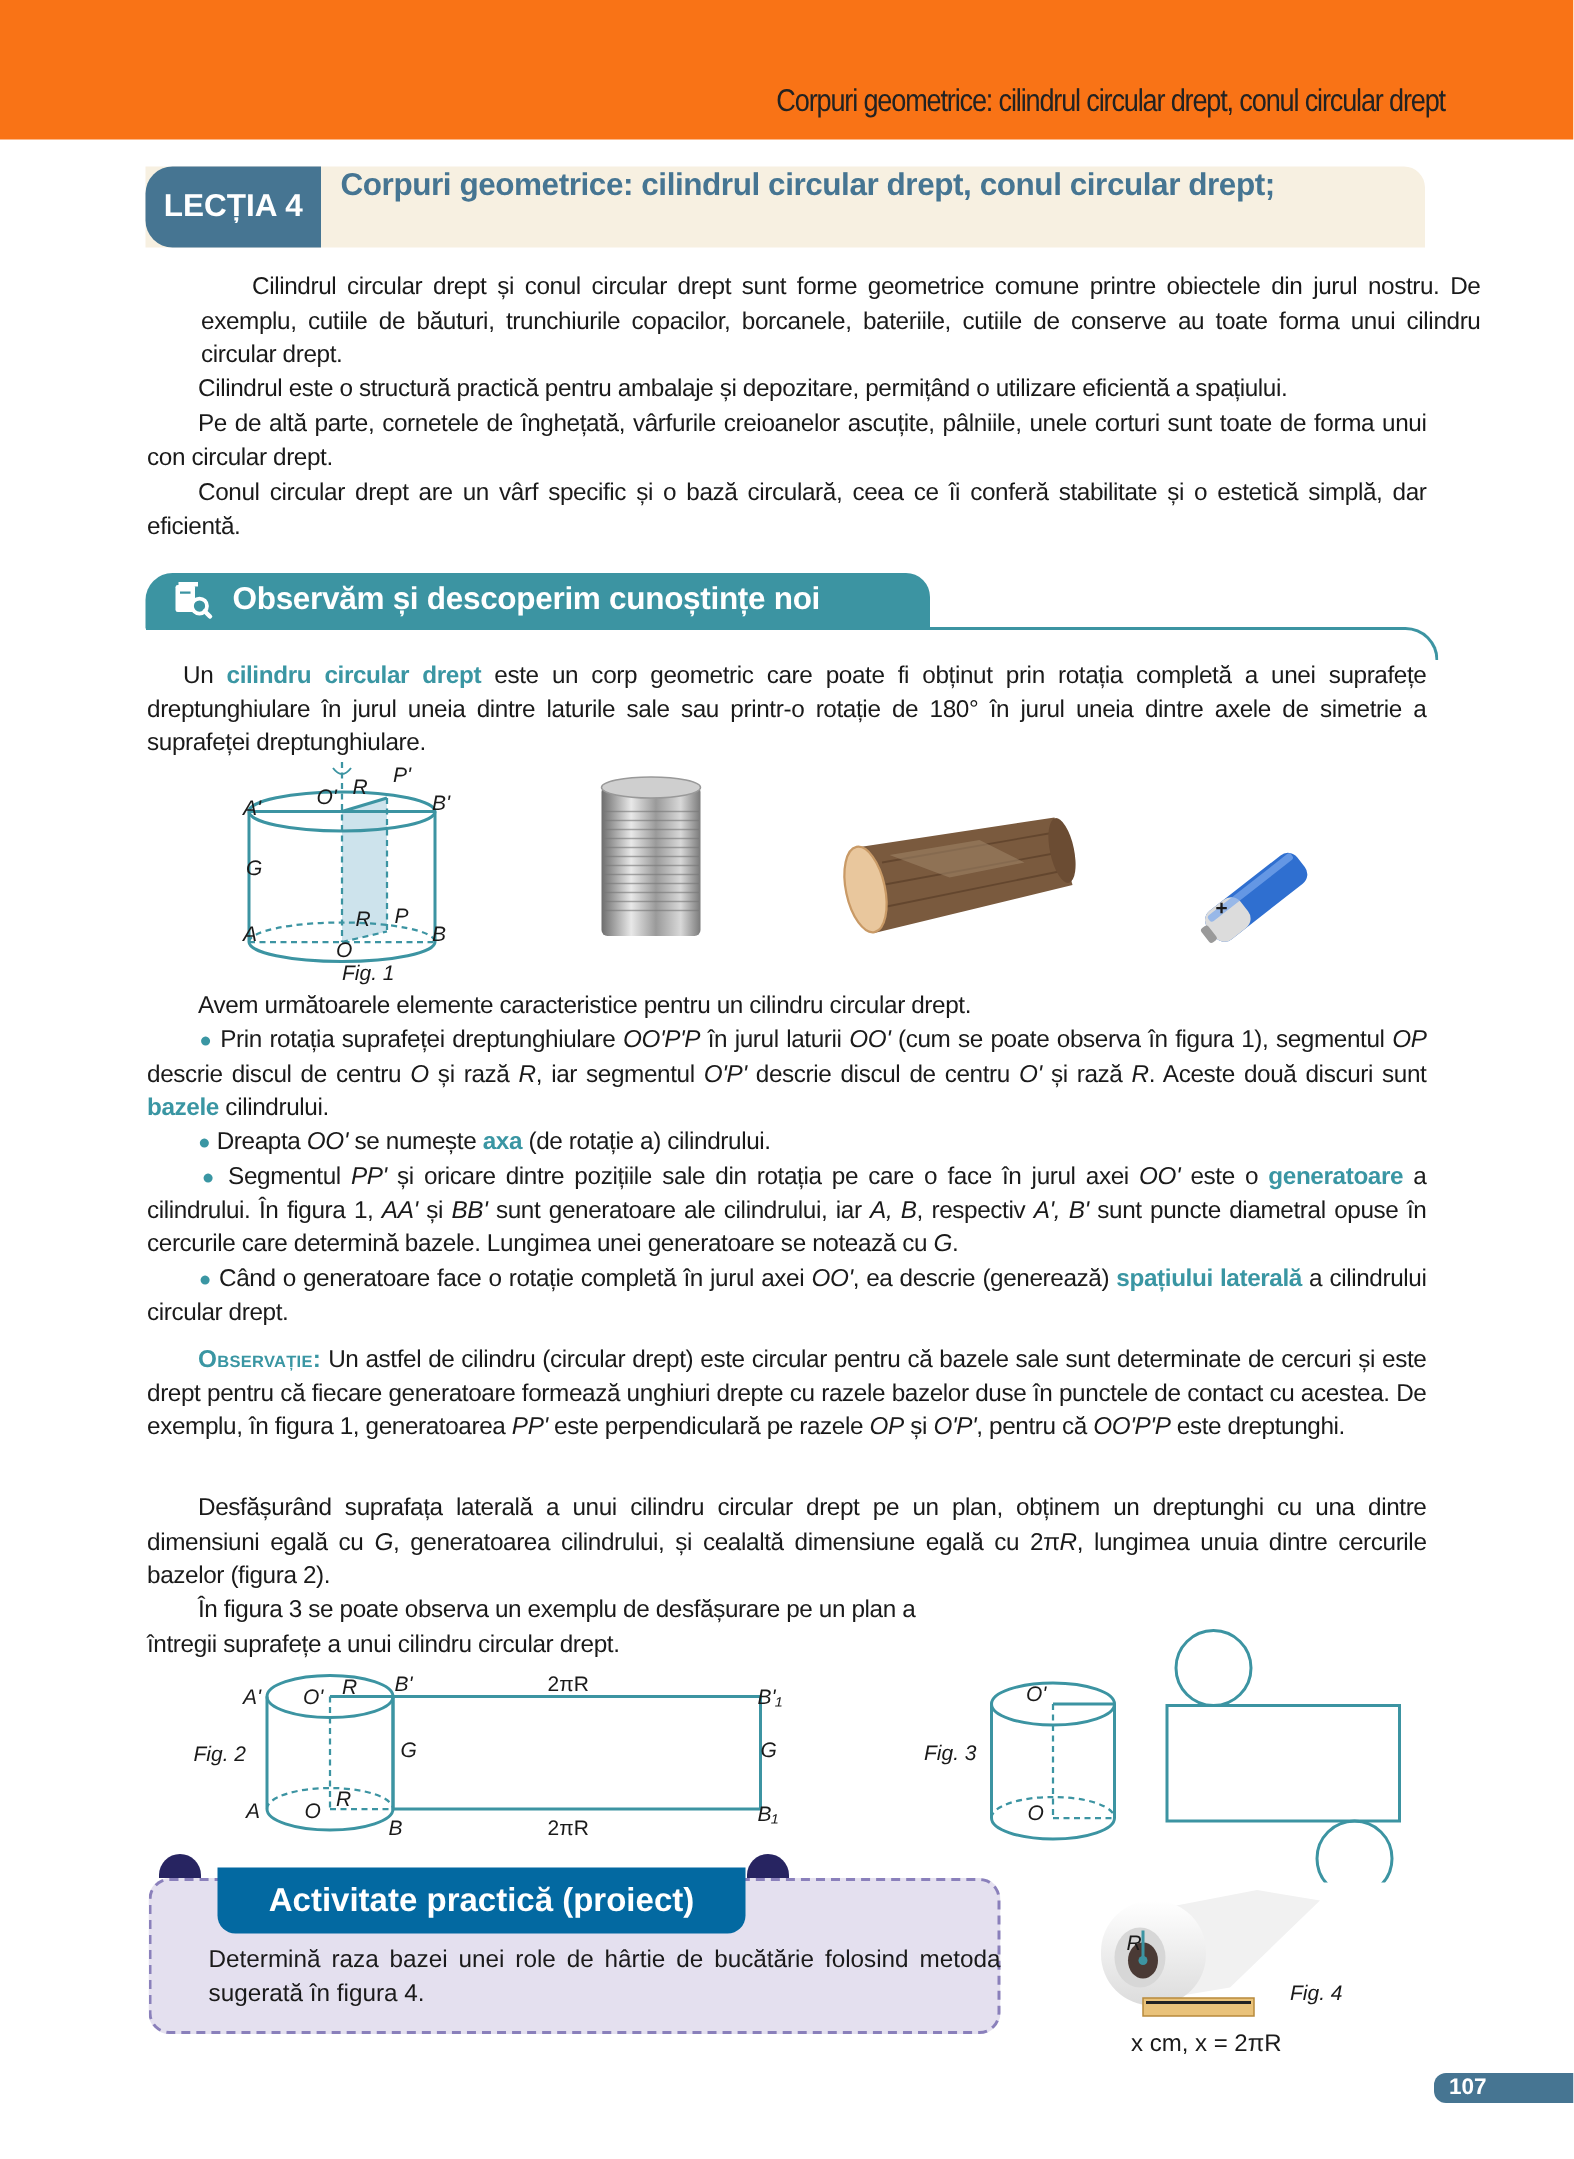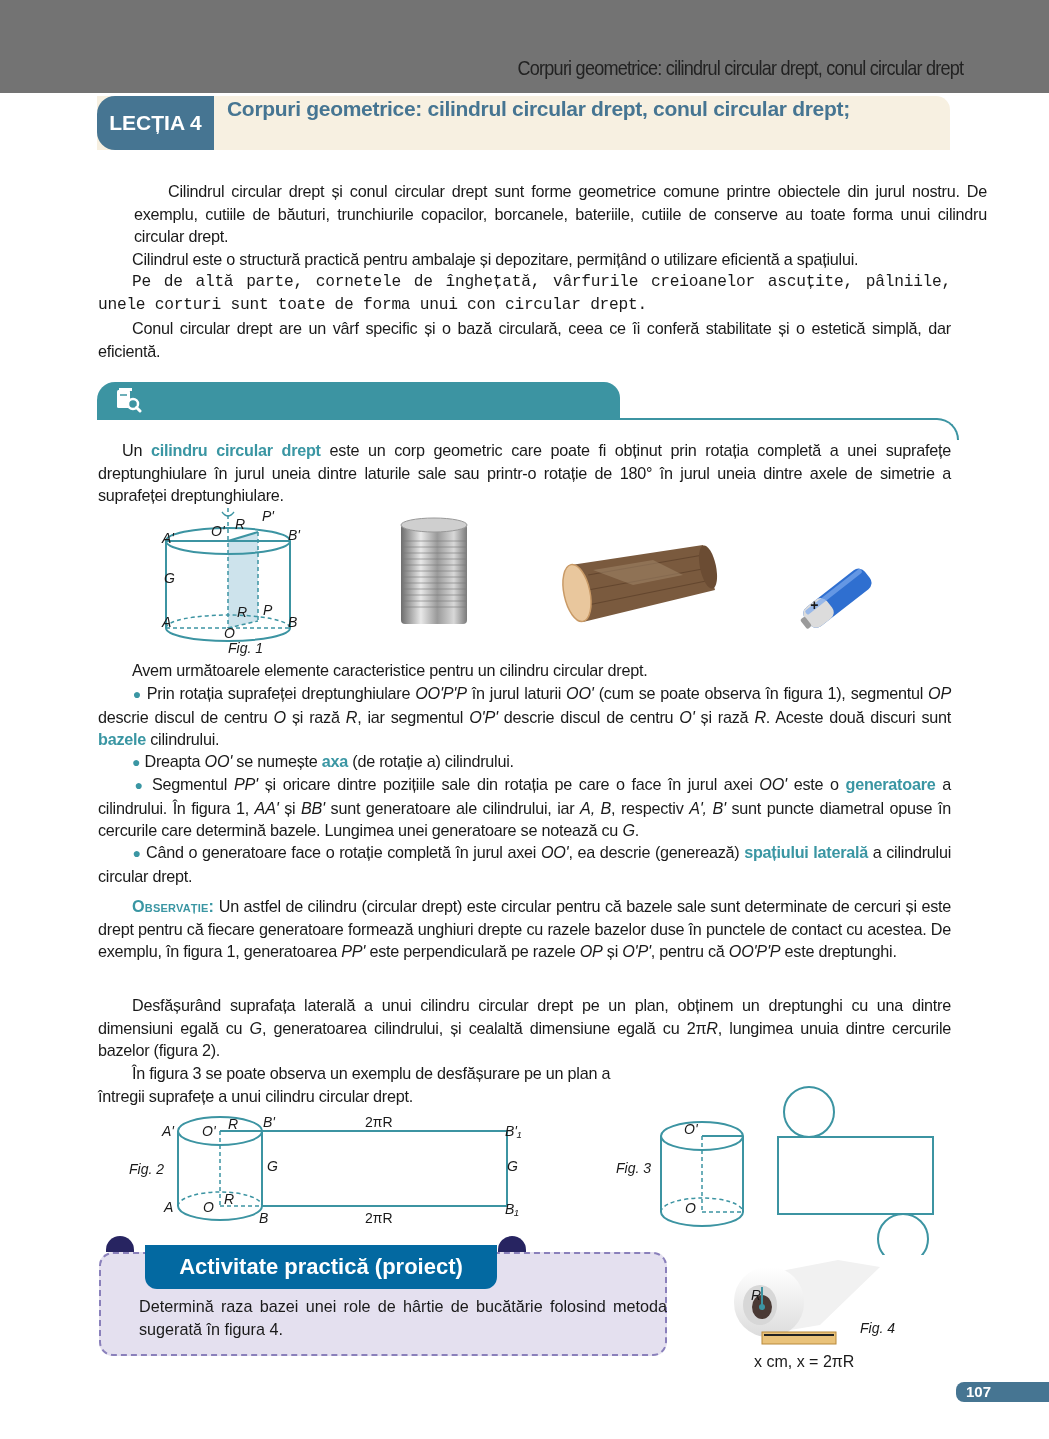--- a/index.html
+++ b/index.html
@@ -1,31 +1,31 @@
 <!DOCTYPE html>
 <html><head>
 <meta charset="utf-8">
 <style>
   * { box-sizing: border-box; margin: 0; padding: 0; }
   html, body { width: 1049px; height: 1439px; background: #ffffff; overflow: hidden; }
   body { position: relative; font-family: "Liberation Sans", sans-serif; color: #1a1a1a; }
 
   .running-header {
     position: absolute; left: 0; top: 0; width: 1049px; height: 93px;
-    background: #737373;
+    background: #f97316;
     text-align: right;
   }
   .running-header .rh-text {
     position: absolute; right: 86px; top: 56px;
     font-family: "Liberation Sans", sans-serif; font-size: 21px; color: #222;
     letter-spacing: -0.9px; transform: scaleX(0.86); transform-origin: right center;
   }
 
   .lesson-banner {
-    position: absolute; left: 97px; top: 96px; width: 853px; height: 54px;
+    position: absolute; left: 97px; top: 111px; width: 853px; height: 54px;
     background: #f7f0e1; border-radius: 0 14px 0 0;
   }
   .lesson-badge {
     position: absolute; left: 0; top: 0; width: 117px; height: 54px;
     background: #467592; border-radius: 18px 0 0 18px;
     color: #fff; font-weight: bold; font-size: 21px;
     display: flex; align-items: center; justify-content: center;
   }
   .lesson-title {
     position: absolute; left: 130px; top: 0px; width: 720px;
@@ -94,33 +94,34 @@
 
 <div class="lesson-banner">
   <div class="lesson-badge">LECȚIA 4</div>
   <div class="lesson-title">
     <div>Corpuri geometrice: cilindrul circular drept, conul circular drept;</div>
   </div>
 </div>
 
 <div class="para" style="top:180px;margin-left:36px;"><span class="indent"></span><span>Cilindrul circular drept și conul circular drept sunt forme geometrice comune printre obiectele din jurul nostru. De exemplu, cutiile de băuturi, trunchiurile copacilor, borcanele, bateriile, cutiile de conserve au toate forma unui cilindru circular drept.</span></div>
 <div class="para" style="top:248px;"><span class="indent"></span><span>Cilindrul este o structură practică pentru ambalaje și depozitare, permițând o utilizare eficientă a spațiului.</span></div>
-<div class="para" style="top:271px;font-family:Liberation Mono, monospace;"><span class="indent"></span><span>Pe de altă parte, cornetele de înghețată, vârfurile creioanelor ascuțite, pâlniile, unele corturi sunt toate de forma unui con circular drept.</span></div>
+<div class="para" style="top:271px;"><span class="indent"></span><span>Pe de altă parte, cornetele de înghețată, vârfurile creioanelor ascuțite, pâlniile, unele corturi sunt toate de forma unui con circular drept.</span></div>
 <div class="para" style="top:317px;"><span class="indent"></span><span>Conul circular drept are un vârf specific și o bază circulară, ceea ce îi conferă stabilitate și o estetică simplă, dar eficientă.</span></div>
 
 <div class="section-header">
   <span class="sh-icon">
     <svg width="30" height="26" viewBox="0 0 30 26">
       <rect x="2" y="3" width="13" height="18" rx="1.5" fill="#fff"></rect>
       <rect x="4" y="1" width="13" height="3" fill="#fff"></rect>
       <line x1="5" y1="8" x2="12" y2="8" stroke="#3c94a2" stroke-width="1.5"></line>
       <circle cx="18" cy="17" r="5" fill="#3c94a2" stroke="#fff" stroke-width="2.5"></circle>
       <line x1="21.5" y1="20.5" x2="25" y2="24" stroke="#fff" stroke-width="3" stroke-linecap="round"></line>
     </svg>
   </span>
+  <span class="sh-text">Observăm și descoperim cunoștințe noi</span>
 </div>
 <div class="section-line"></div>
 
 <div class="para" style="top:439px;"><span class="indent" style="width:24px"></span><span>Un </span><span class="hl">cilindru circular drept</span><span> este un corp geometric care poate fi obținut prin rotația completă a unei suprafețe dreptunghiulare în jurul uneia dintre laturile sale sau printr-o rotație de 180° în jurul uneia dintre axele de simetrie a suprafeței dreptunghiulare.</span></div>
 
 <div class="fig" style="left:150px; top:505px; width:170px; height:152px;">
   <svg width="170" height="152" viewBox="0 0 170 152">
     <polygon points="78,36 108,27 108,116 78,123" fill="#cde3ec"></polygon>
     <line x1="78" y1="3" x2="78" y2="123" stroke="#3c94a2" stroke-width="1.5" stroke-dasharray="4,3"></line>
     <path d="M72,7 q6,8 12,0" fill="none" stroke="#3c94a2" stroke-width="1.3"></path>

